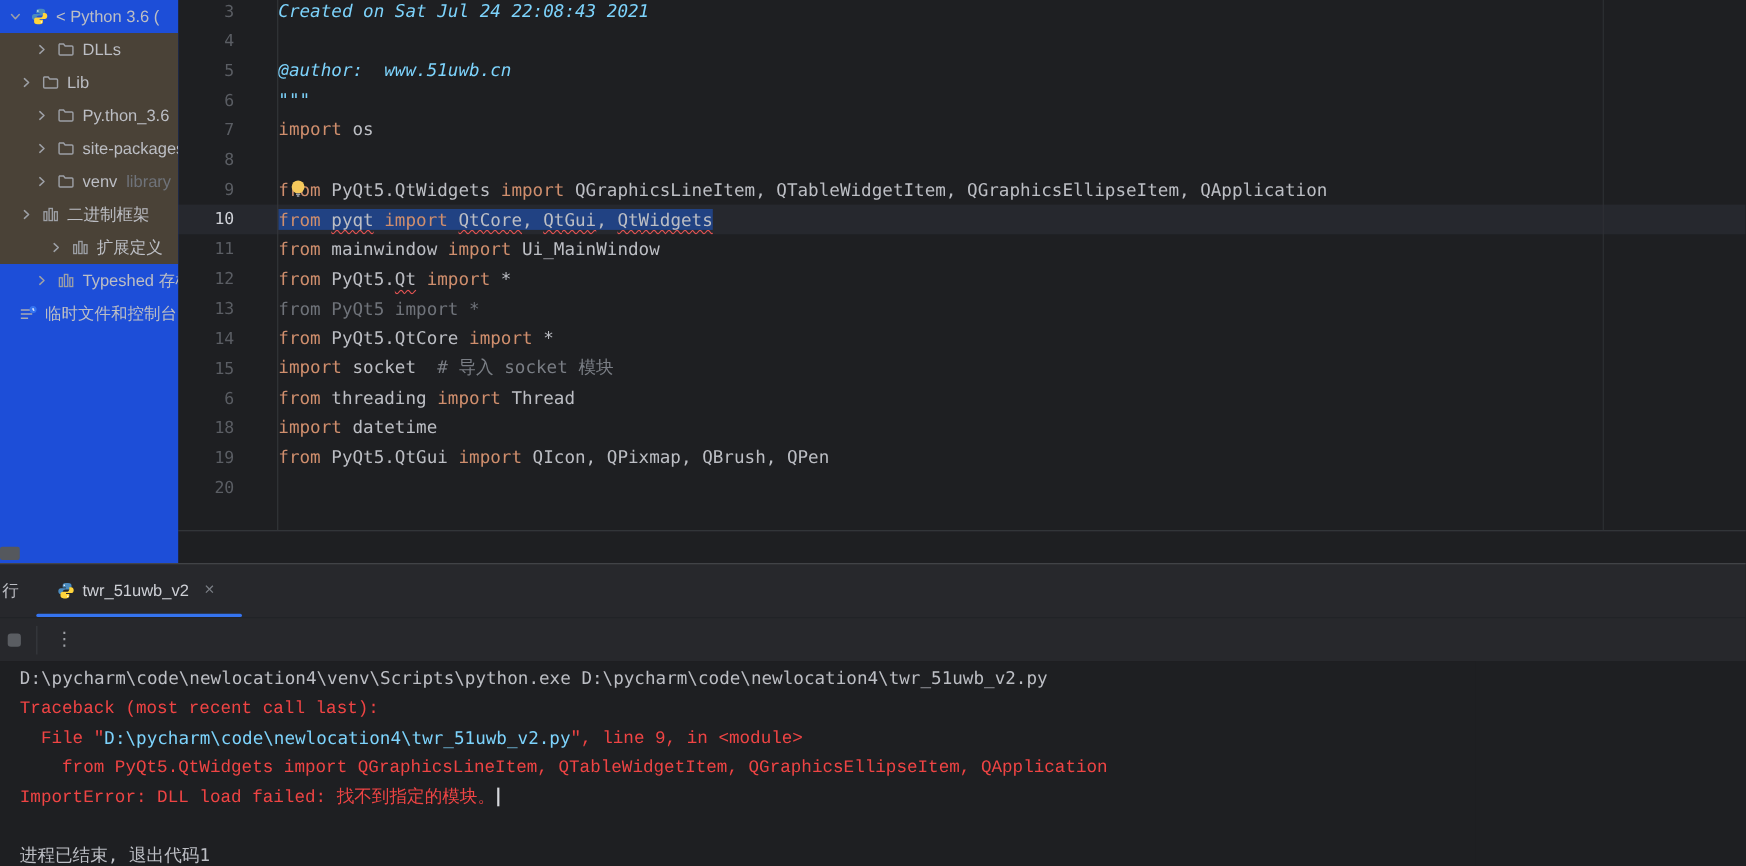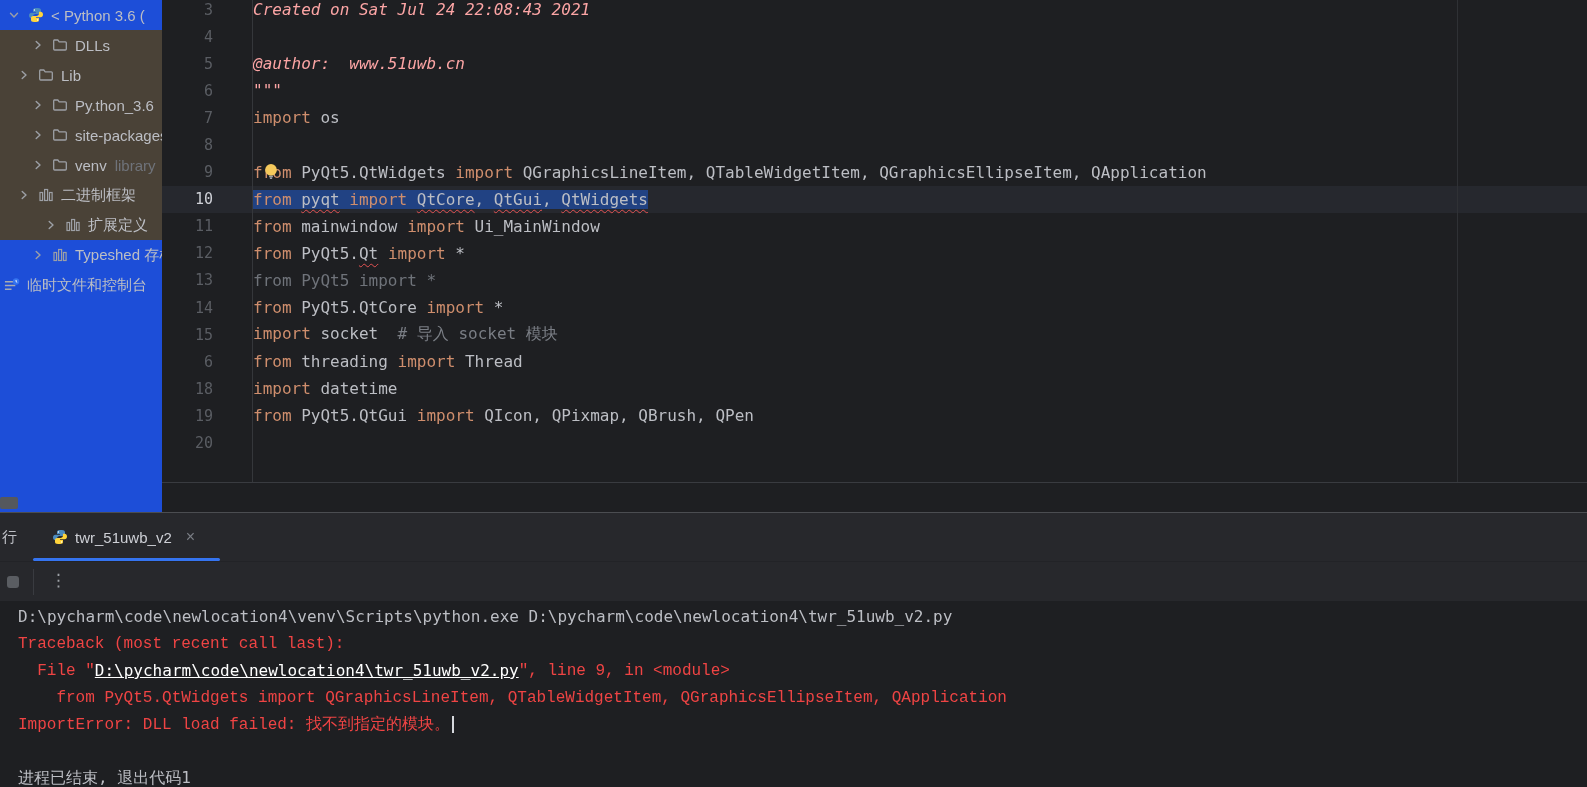--- a/index.html
+++ b/index.html
@@ -25,21 +25,21 @@
   #margin-guide{position:absolute;left:1295px;top:0;width:1px;height:482px;background:#2F3135;}
   #code-lines{margin-top:-4px;position:relative;}
   .code-row{height:27.1px;display:flex;align-items:center;white-space:pre;
     font-family:"DejaVu Sans Mono",monospace;font-size:16px;}
   .code-row.active{background:#26282E;}
   .ln{flex:0 0 51px;width:51px;text-align:right;color:#5A5D63;font-size:15px;}
   .code-row.active .ln{color:#CED0D6;}
   .code-text{margin-left:40px;}
   .tok-kw{color:#CF8E6D;}
   .tok-txt{color:#BCBEC4;}
-  .tok-doc{color:#fca5a5;font-style:italic;}
+  .tok-doc{color:#7dd3fc;font-style:italic;}
   .tok-com{color:#7A7E85;}
   .tok-dim{color:#6F737A;}
   .tok-sq{color:#BCBEC4;text-decoration:underline wavy #E35252 1px;text-underline-offset:4px;}
   .sel{background:#214283;}
   #bulb{position:absolute;left:100px;top:162px;width:18px;height:18px;z-index:4;}
 
   
   #splitter{position:absolute;left:0;top:512px;width:1587px;height:1px;background:#4B4D51;z-index:7;}
 
   
@@ -59,21 +59,21 @@
   #toolbar-sep{position:absolute;left:33px;top:7px;width:1px;height:26px;background:#393B40;}
   #more-btn{position:absolute;left:46px;top:5px;color:#9DA0A6;font-size:17px;line-height:28px;padding:0 4px;cursor:pointer;}
 
   
   #console-out{position:absolute;left:0;top:88px;width:1341px;height:186px;background:#1E1F22;
      padding:2px 0 0 18px;box-sizing:border-box;overflow:hidden;}
   .con-row{height:27px;display:flex;align-items:center;white-space:pre;
      font-family:"DejaVu Sans Mono",monospace;font-size:16px;}
   .c-plain{color:#BCBEC4;}
   .c-err{color:#ef4444;font-family:Liberation Mono, monospace;}
-  .c-link{color:#ffffff;text-decoration:underline;cursor:pointer;}
+  .c-link{color:#7dd3fc;cursor:pointer;}
   .caret{display:inline-block;width:2px;height:17px;background:#D6D8DD;margin-left:2px;}
 </style>
 </head>
 <body>
 
 <div id="editor">
   <div id="code-lines">
       <div class="code-row"><span class="ln">3</span><span class="code-text"><span class="tok-doc">Created on Sat Jul 24 22:08:43 2021</span></span></div>
       <div class="code-row"><span class="ln">4</span><span class="code-text"></span></div>
       <div class="code-row"><span class="ln">5</span><span class="code-text"><span class="tok-doc">@author:  www.51uwb.cn</span></span></div>
@@ -222,21 +222,21 @@
         </span>
         <span class="ticon">
           <svg width="16" height="16" viewBox="0 0 16 16" fill="none" stroke="#9DA0A6" stroke-width="1.2">
             <rect x="2" y="5.5" width="2.6" height="8"></rect>
             <rect x="6.6" y="2.5" width="3" height="11"></rect>
             <rect x="11.5" y="5.5" width="2.6" height="8"></rect>
           </svg>
         </span>
         <span class="lbl">Typeshed 存根</span>
       </div>
-      <div class="tree-row" style="padding-left: 4px;">
+      <div class="tree-row" style="padding-left: 18px;">
         <span class="ticon">
           <svg width="17" height="17" viewBox="0 0 17 17">
             <path stroke="#A8ABB2" stroke-width="1.4" d="M1 4.5h11M1 8.5h11M1 12.5h7"></path>
             <circle cx="12.8" cy="4.2" r="3.4" fill="#3574F0"></circle>
             <path d="M12.8 2.6v1.8l1.2.7" stroke="#fff" stroke-width="1" fill="none"></path>
           </svg>
         </span>
         <span class="lbl">临时文件和控制台</span>
       </div>
     </div>

